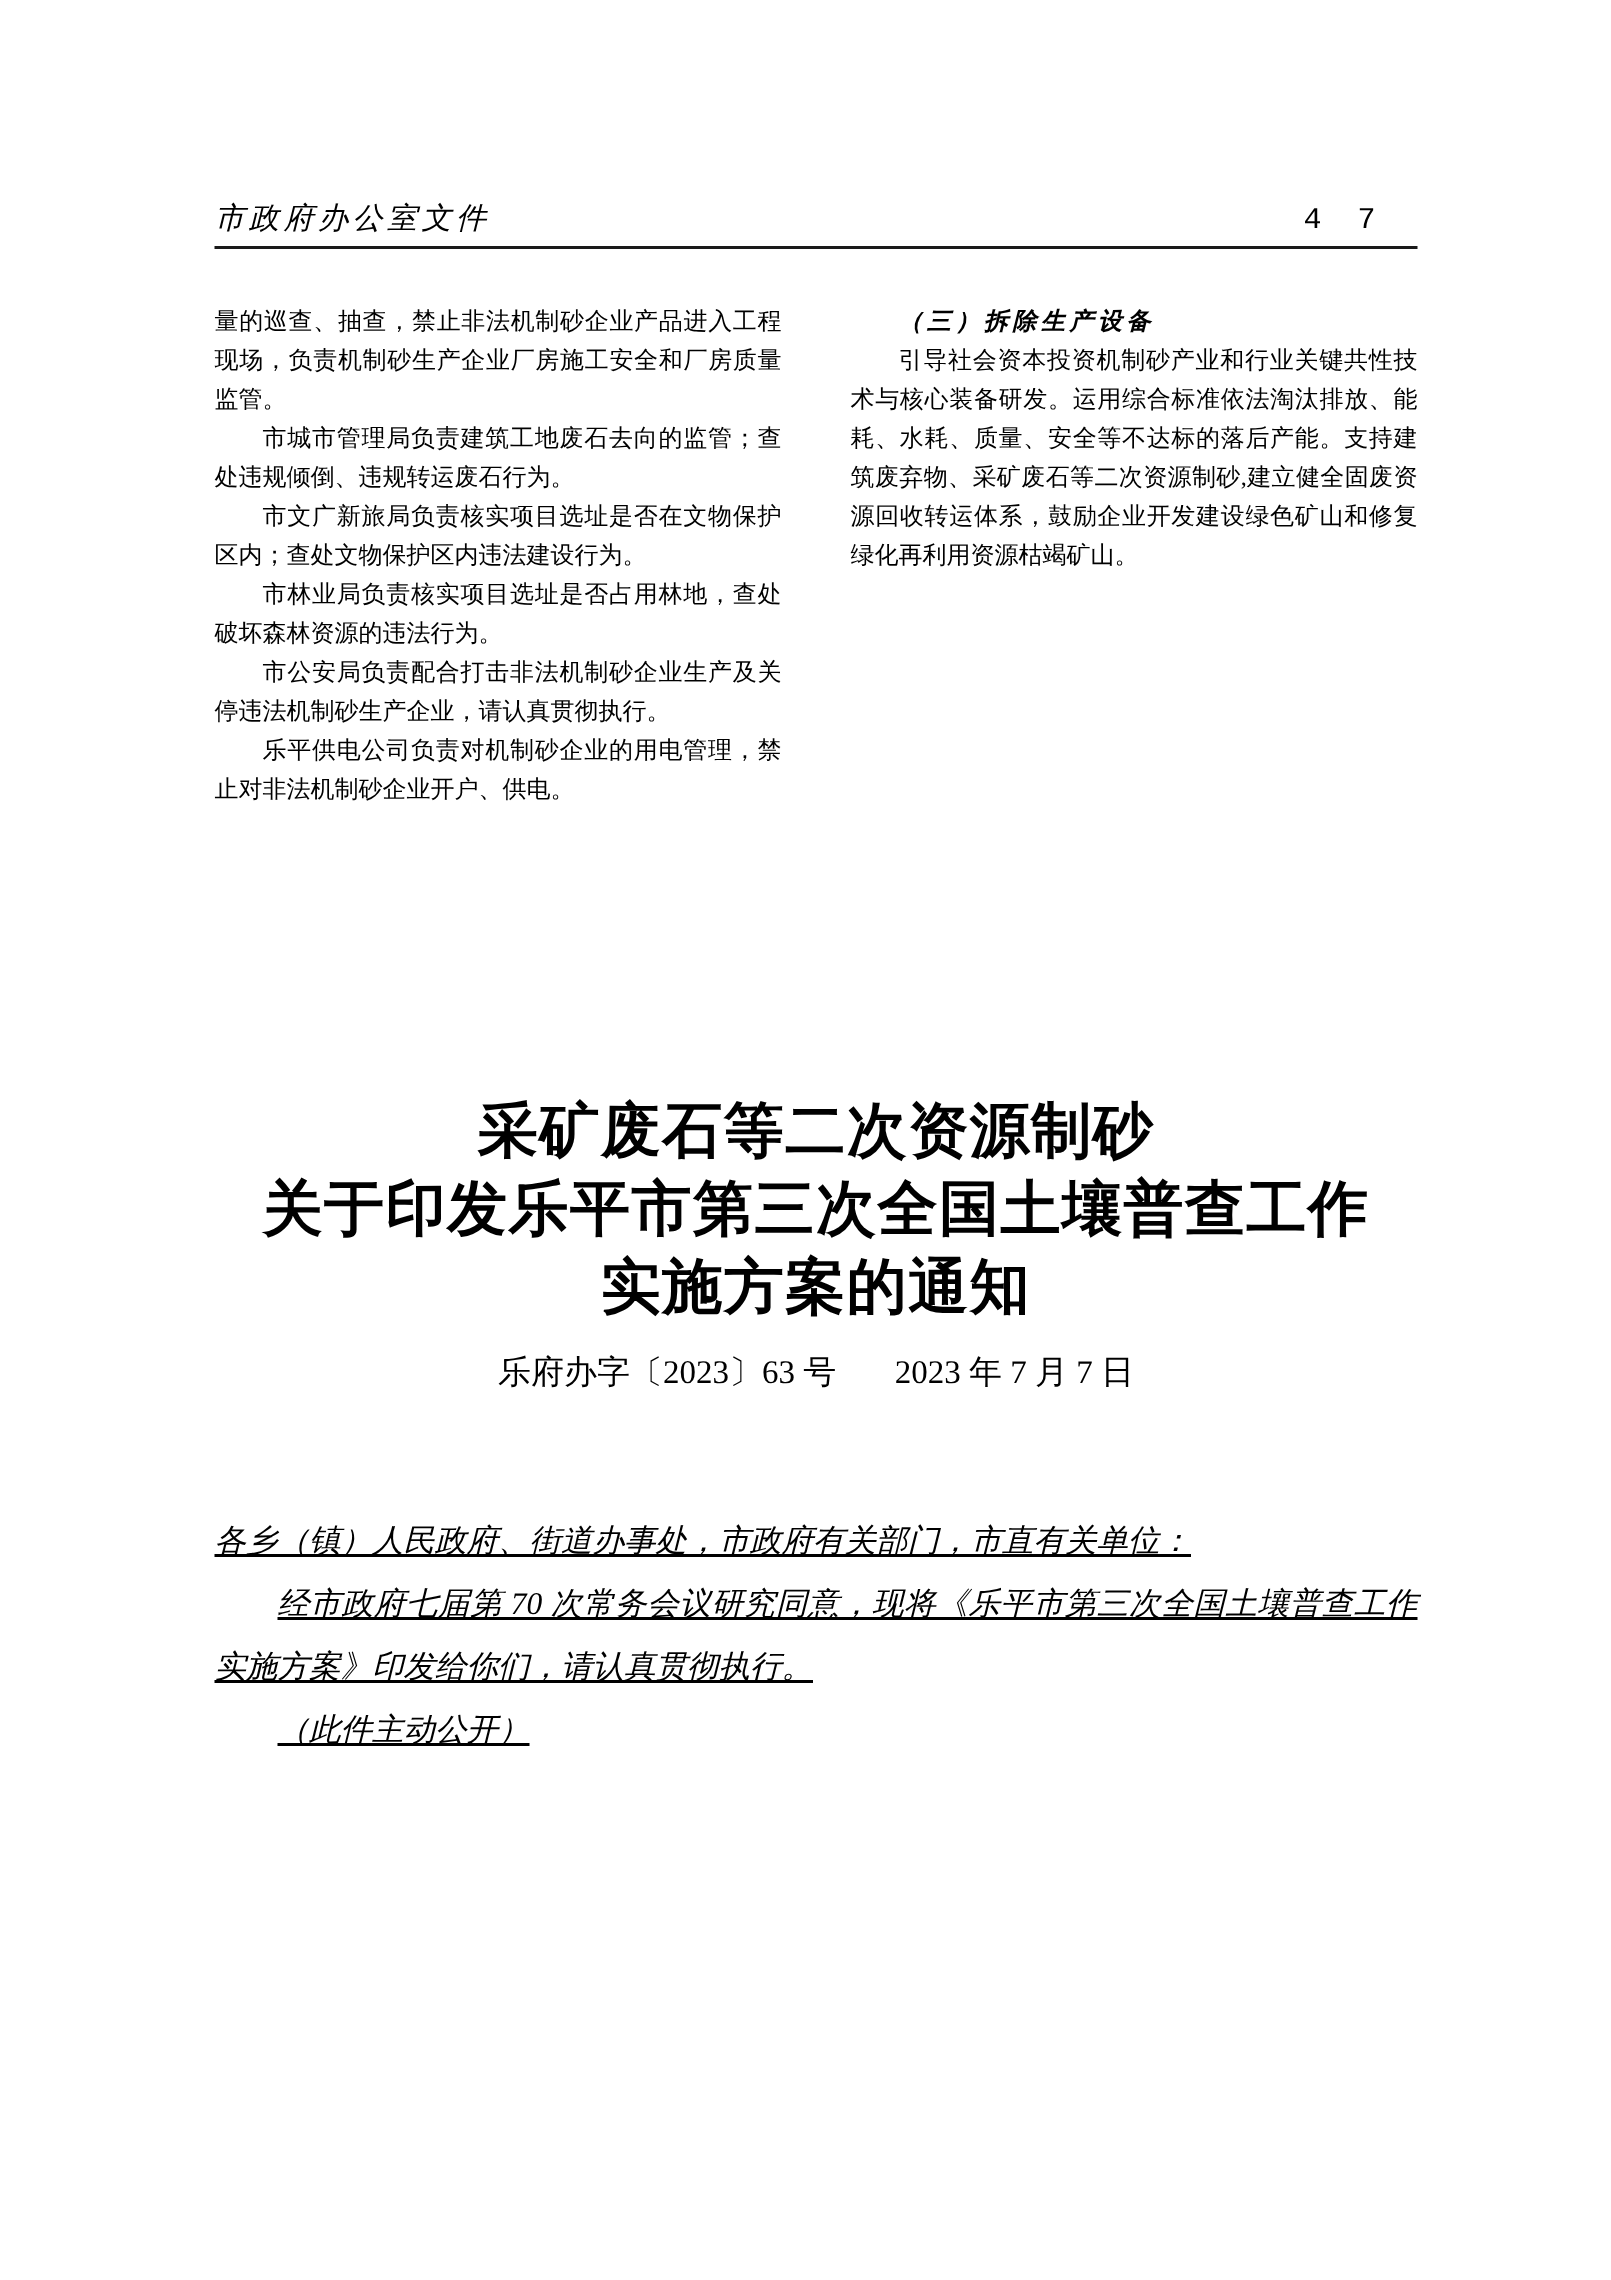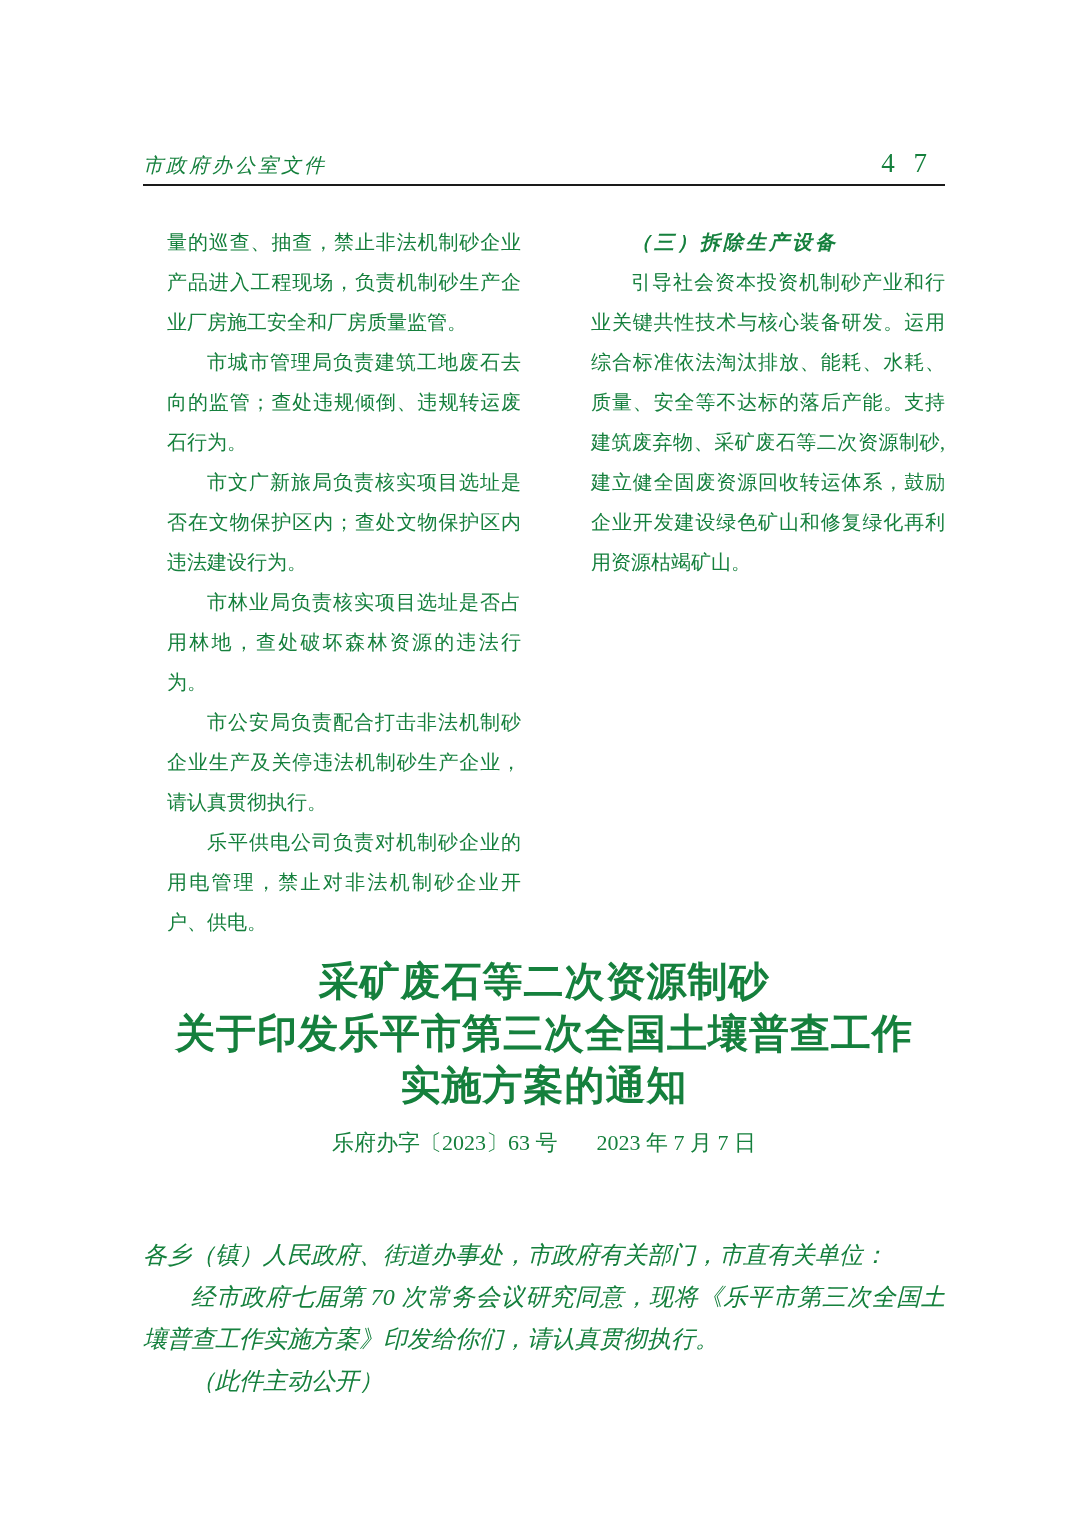--- a/index.html
+++ b/index.html
@@ -7,58 +7,58 @@
     padding: 0;
     background: #ffffff;
   }
   .page {
     position: relative;
     width: 1074px;
     height: 1520px;
     margin: 0 auto;
     background: #ffffff;
     box-sizing: border-box;
-    padding: 16px 129px 0 143px;
-    color: #15803d;
+    padding: 0 129px 0 143px;
+    color: #000000;
     font-family: "Liberation Serif", "DejaVu Serif", serif;
     overflow: hidden;
   }
   
   .doc-header {
     display: flex;
     justify-content: space-between;
     align-items: flex-end;
     padding-top: 132px;
     padding-bottom: 5px;
     border-bottom: 2px solid #1a1a1a;
   }
   .doc-header .hdr-title {
     font-size: 20px;
     letter-spacing: 3px;
     font-style: italic; 
   }
   .doc-header .page-num {
-    font-size: 27px;
+    font-size: 20px;
     letter-spacing: 6px;
-    margin-right: 12px;
+    margin-right: 22px;
+    font-family: Liberation Mono, monospace;
   }
   
   .columns {
     display: flex;
     gap: 46px;
     margin-top: 36px;
     min-height: 512px;
   }
   .col {
     width: 378px;
-    font-size: 20px;
-    line-height: 40px;
+    font-size: 16px;
+    line-height: 26px;
     text-align: justify;
     text-justify: inter-character;
-    margin-left: 24px;
   }
   .col p {
     margin: 0;
     text-indent: 2em;
   }
   .col p.no-indent { text-indent: 0; }
   .kai { font-style: italic; }
   .section-heading {
     font-weight: 600;
     letter-spacing: 3px;
@@ -75,24 +75,25 @@
   .doc-line {
     margin-top: 16px;
     text-align: center;
     font-size: 22px;
     line-height: 30px;
   }
   .doc-line .date { margin-left: 39px; }
   
   .bottom {
     margin-top: 76px;
-    font-size: 24px;
+    font-size: 21px;
     line-height: 42px;
     text-align: justify;
     text-justify: inter-character;
+    text-decoration: underline;
   }
   .bottom p { margin: 0; }
   .bottom p.indent { text-indent: 2em; }
 </style>
 </head>
 <body>
 
 <div class="page">
 
   <div class="doc-header">

